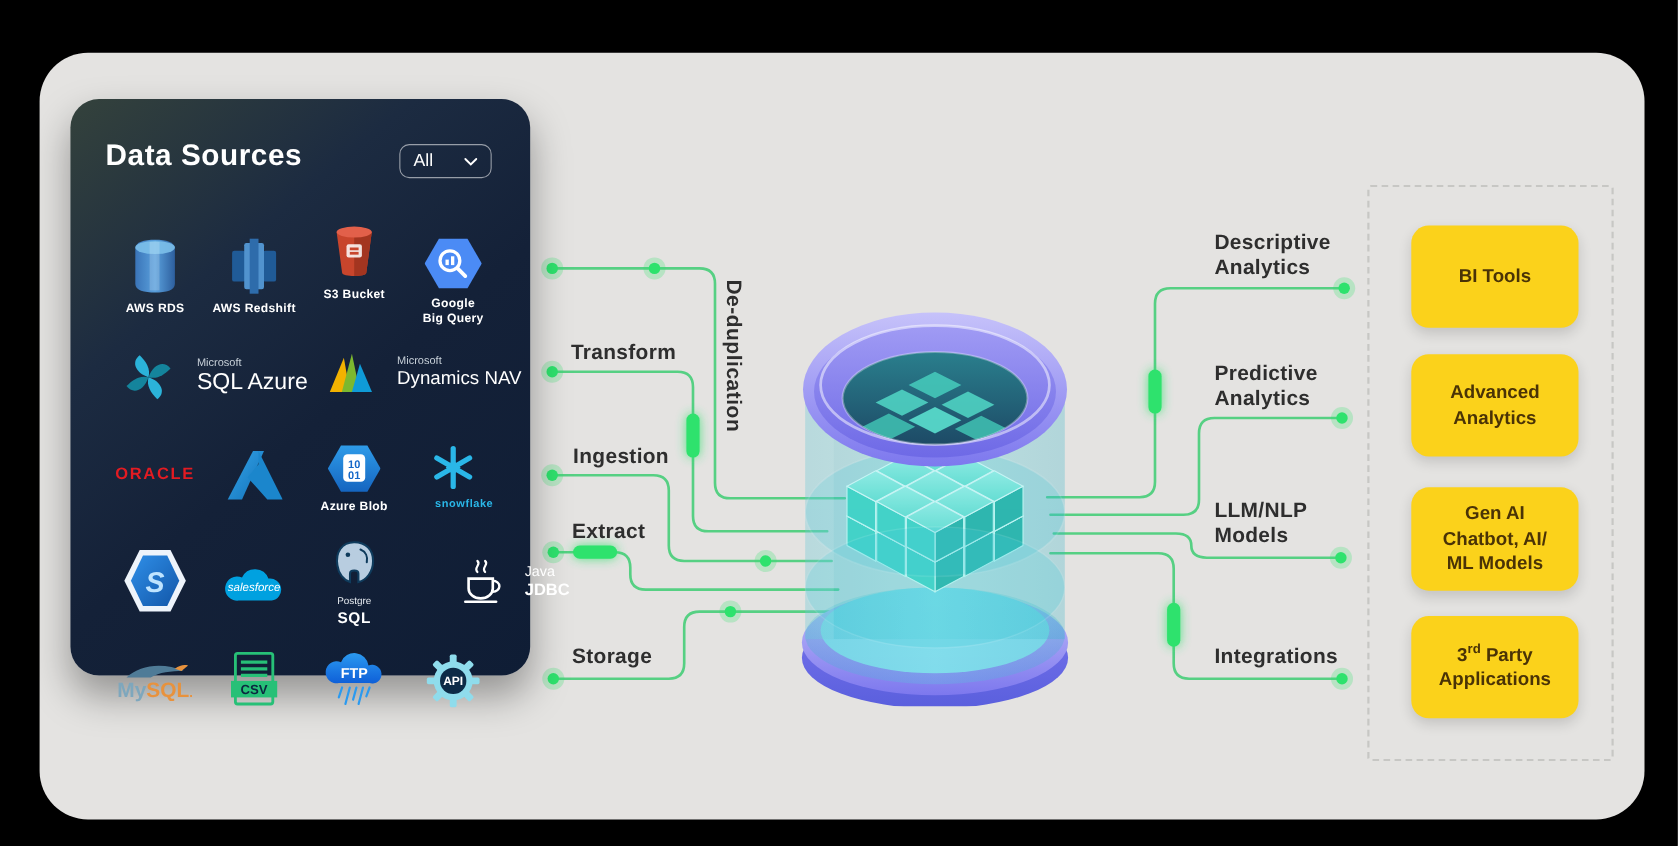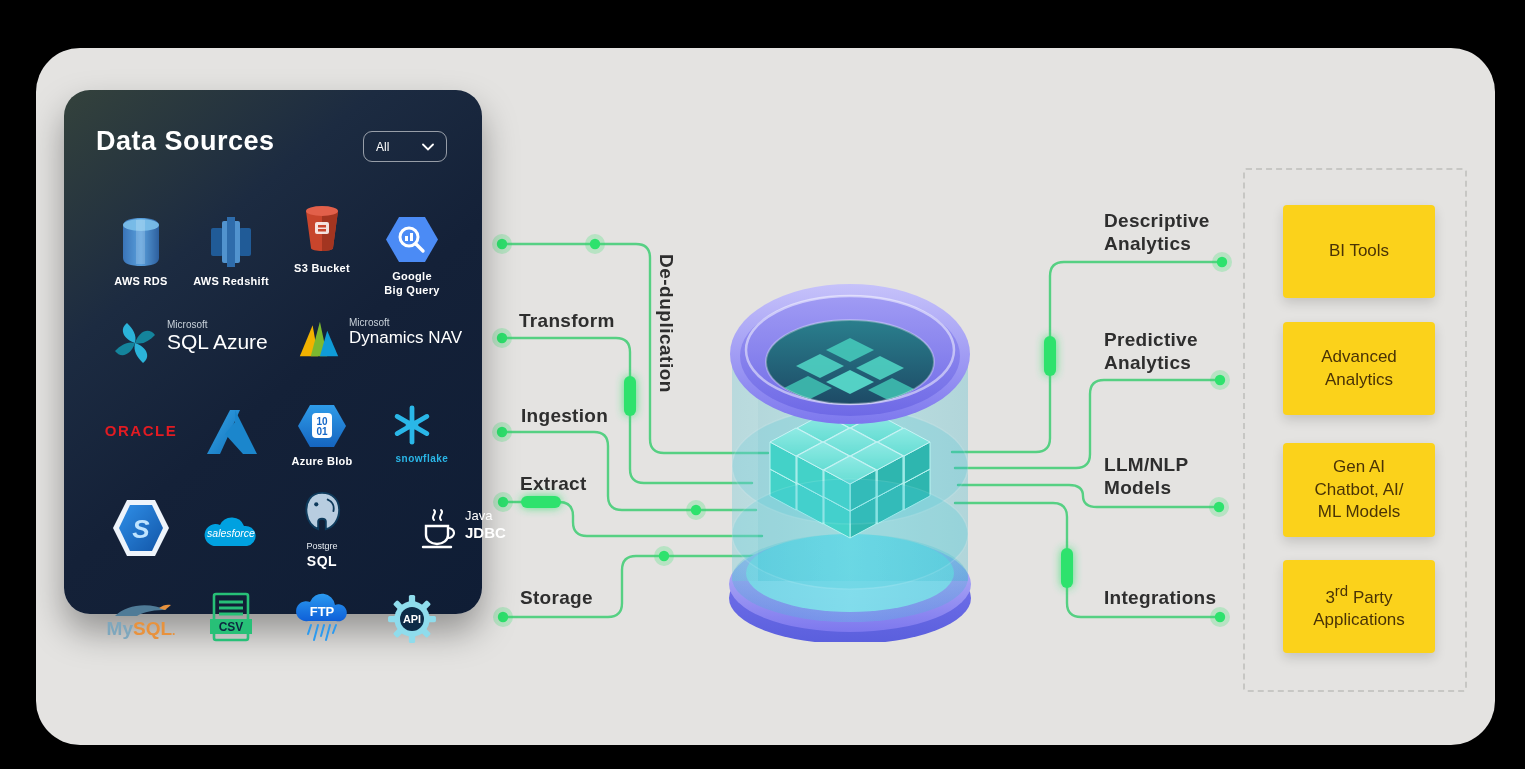--- a/index.html
+++ b/index.html
@@ -8,50 +8,50 @@
   .card{position:absolute;left:36px;top:48px;width:1459px;height:697px;background:#e4e3e1;
         border-radius:44px;}
   
   .panel{position:absolute;left:64px;top:90px;width:418px;height:524px;border-radius:26px;
          background:linear-gradient(140deg,#34423c 0%,#1c2b41 30%,#142138 55%,#0f1d35 100%);
          box-shadow:0 18px 35px rgba(0,0,0,.35);}
   .panel-title{position:absolute;left:32px;top:36px;font-size:27px;font-weight:800;color:#fff;
                letter-spacing:.5px;}
   .dropdown{position:absolute;left:299px;top:41px;width:84px;height:31px;border:1.4px solid rgba(255,255,255,.55);
             border-radius:9px;color:#fff;display:flex;align-items:center;justify-content:space-between;
-            padding:0 12px;box-sizing:border-box;font-size:12px;cursor:pointer;}
+            padding:0 12px;box-sizing:border-box;font-size:16px;cursor:pointer;}
   .cell{position:absolute;width:100px;display:flex;flex-direction:column;align-items:center;gap:7px;}
   .src-label{font-size:11px;font-weight:700;color:#fff;letter-spacing:.3px;text-align:center;
              line-height:1.25;white-space:pre-line;}
-  .logo-row{position:absolute;display:flex;gap:9px;}
+  .logo-row{position:absolute;display:flex;align-items:center;gap:21px;}
   .ms-brand{font-size:10px;color:#c9d2da;line-height:1;}
   .ms-product{font-size:21px;color:#fff;font-weight:400;line-height:1.15;}
   .dyn-product{font-size:17px;color:#fff;font-weight:400;line-height:1.15;}
   .dyn-product b{font-weight:400;}
   .oracle-wordmark{font-size:15px;font-weight:800;color:#e21b22;letter-spacing:1.5px;}
   .snow-wordmark{font-size:10px;font-weight:700;color:#2ab7e8;letter-spacing:.5px;margin-left:20px;}
   .pg-top{font-size:9px;color:#e8edf2;}
   .pg-sql{font-size:14px;font-weight:800;color:#fff;letter-spacing:.5px;}
   .java-l1{font-size:13px;color:#fff;line-height:1.2;}
   .java-l2{font-size:15px;font-weight:700;color:#fff;line-height:1.2;}
   .mysql-wordmark{font-weight:700;font-size:19px;line-height:1;}
   .mysql-my{color:#7ea7bd;} .mysql-sql{color:#e8923d;} .mysql-dot{color:#e8923d;font-size:12px;}
   
   .stage-label{position:absolute;font-size:19px;font-weight:700;color:#2e2e2e;letter-spacing:.3px;
                line-height:1.22;white-space:pre-line;}
   .dedup-label{writing-mode:vertical-rl;letter-spacing:.5px;}
   
   .dashed-box{position:absolute;left:1243px;top:168px;width:220px;height:520px;
               border:2px dashed #c7c7c4;border-radius:3px;}
-  .dest-box{position:absolute;left:1283px;width:152px;background:#fbd21b;border-radius:4px;
+  .dest-box{position:absolute;left:1283px;width:152px;background:#fbd21b;border-radius:16px;
             display:flex;align-items:center;justify-content:center;text-align:center;
-            font-weight:400;font-size:17px;color:#4a3306;line-height:1.32;
+            font-weight:700;font-size:17px;color:#4a3306;line-height:1.32;
             box-shadow:0 5px 12px rgba(0,0,0,.14);}
   .dest-box .bx{white-space:pre-line;}
-  sup{font-size:15px;margin-top:24px;}
+  sup{font-size:12px;margin-top:24px;}
   svg text{font-family:"Liberation Sans",sans-serif;}
   .overlay{position:absolute;left:0;top:0;pointer-events:none;}
 </style>
 </head>
 <body>
 
 <div class="stage">
   <div class="card"></div>
 
   <svg class="overlay" width="1525" height="769" viewBox="0 0 1525 769">

